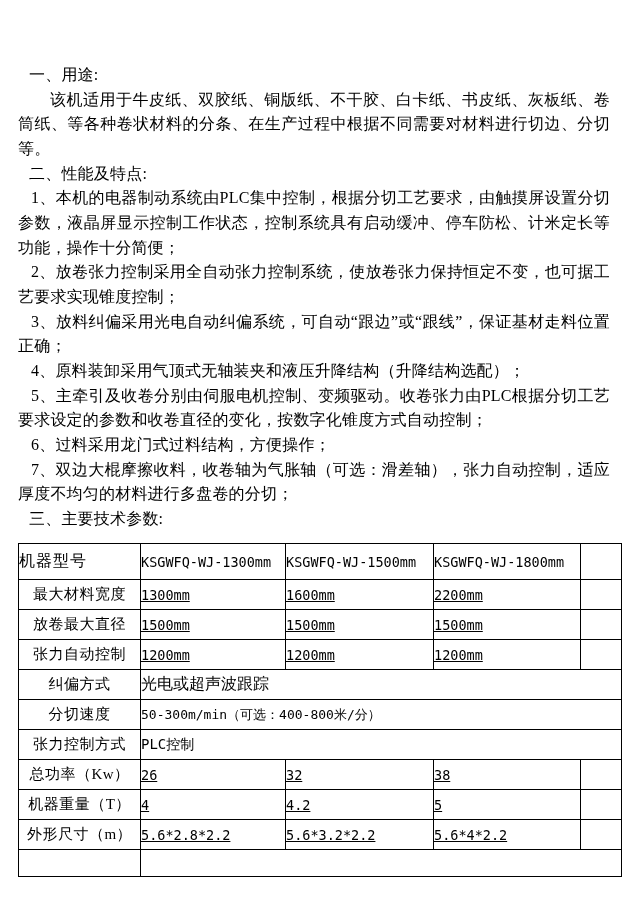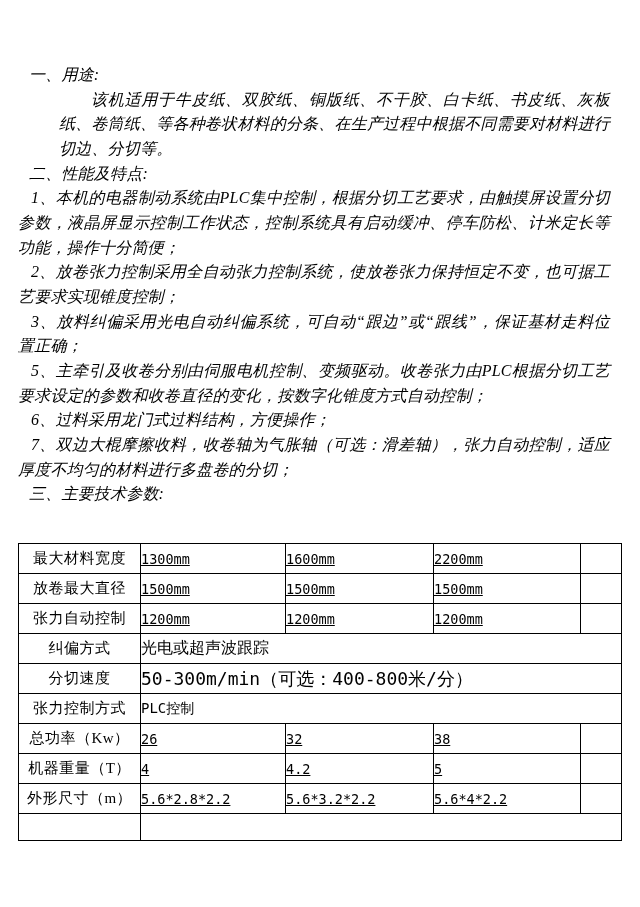--- a/index.html
+++ b/index.html
@@ -19,24 +19,23 @@
   .doc {
     position: absolute;
     left: 18px;
     top: 63px;
     width: 592px;
     font-size: 16px;
     line-height: 24.65px;
     text-align: justify;
     text-justify: inter-ideograph;
     letter-spacing: 0.2px;
-    font-style: italic;
   }
   .doc .h    { text-indent: 11px; }
-  .doc .p1   { text-indent: 32px; margin-left: 41px; }
+  .doc .p1   { text-indent: 32px; }
   .doc .item { text-indent: 13px; }
 
   
   table.spec {
     position: absolute;
     left: 18px;
     top: 543px;
     width: 603px;
     border-collapse: collapse;
     table-layout: fixed;
@@ -69,54 +68,62 @@
     text-decoration: underline;
   }
   td.model {
     font-family: "DejaVu Sans Mono", "Liberation Mono", monospace;
     font-size: 13.5px;
     padding-left: 6px;
   }
   td.span-cjk  { font-size: 16px; padding-left: 128px; }
   td.span-mix  {
     font-family: "DejaVu Sans Mono", "Liberation Mono", monospace;
-    font-size: 18px;
+    font-size: 13px;
     padding-left: 43px;
   }
   td.span-plc  {
     font-family: "DejaVu Sans Mono", "Liberation Mono", monospace;
     font-size: 14px;
     padding-left: 77px;
   }
 </style>
 </head>
 <body>
 
 <div class="doc">
   <div class="h">一、用途:</div>
   <div class="p1">该机适用于牛皮纸、双胶纸、铜版纸、不干胶、白卡纸、书皮纸、灰板纸、卷筒纸、等各种卷状材料的分条、在生产过程中根据不同需要对材料进行切边、分切等。</div>
   <div class="h">二、性能及特点:</div>
   <div class="item">1、本机的电器制动系统由PLC集中控制，根据分切工艺要求，由触摸屏设置分切参数，液晶屏显示控制工作状态，控制系统具有启动缓冲、停车防松、计米定长等功能，操作十分简便；</div>
   <div class="item">2、放卷张力控制采用全自动张力控制系统，使放卷张力保持恒定不变，也可据工艺要求实现锥度控制；</div>
   <div class="item">3、放料纠偏采用光电自动纠偏系统，可自动“跟边”或“跟线”，保证基材走料位置正确；</div>
+  <div class="item">4、原料装卸采用气顶式无轴装夹和液压升降结构（升降结构选配）；</div>
   <div class="item">5、主牵引及收卷分别由伺服电机控制、变频驱动。收卷张力由PLC根据分切工艺要求设定的参数和收卷直径的变化，按数字化锥度方式自动控制；</div>
   <div class="item">6、过料采用龙门式过料结构，方便操作；</div>
   <div class="item">7、双边大棍摩擦收料，收卷轴为气胀轴（可选：滑差轴），张力自动控制，适应厚度不均匀的材料进行多盘卷的分切；</div>
   <div class="h">三、主要技术参数:</div>
 </div>
 
 <table class="spec">
   <colgroup>
     <col style="width:122px">
     <col style="width:145px">
     <col style="width:148px">
     <col style="width:147px">
     <col style="width:41px">
   </colgroup>
   <tbody>
+      <tr class="hrow">
+    <td class="lbl-head">机器型号</td>
+    <td class="model">KSGWFQ-WJ-1300mm</td>
+    <td class="model">KSGWFQ-WJ-1500mm</td>
+    <td class="model">KSGWFQ-WJ-1800mm</td>
+    <td></td>
+  </tr>
   <tr class="drow">
     <td class="lbl">最大材料宽度</td>
     <td class="val">1300mm</td>
     <td class="val">1600mm</td>
     <td class="val">2200mm</td>
     <td></td>
   </tr>
   <tr class="drow">
     <td class="lbl">放卷最大直径</td>
     <td class="val">1500mm</td>

